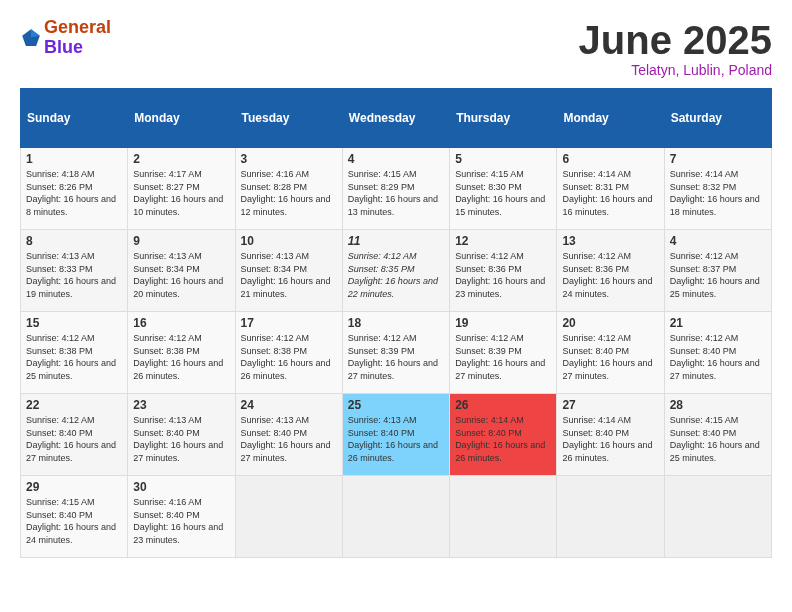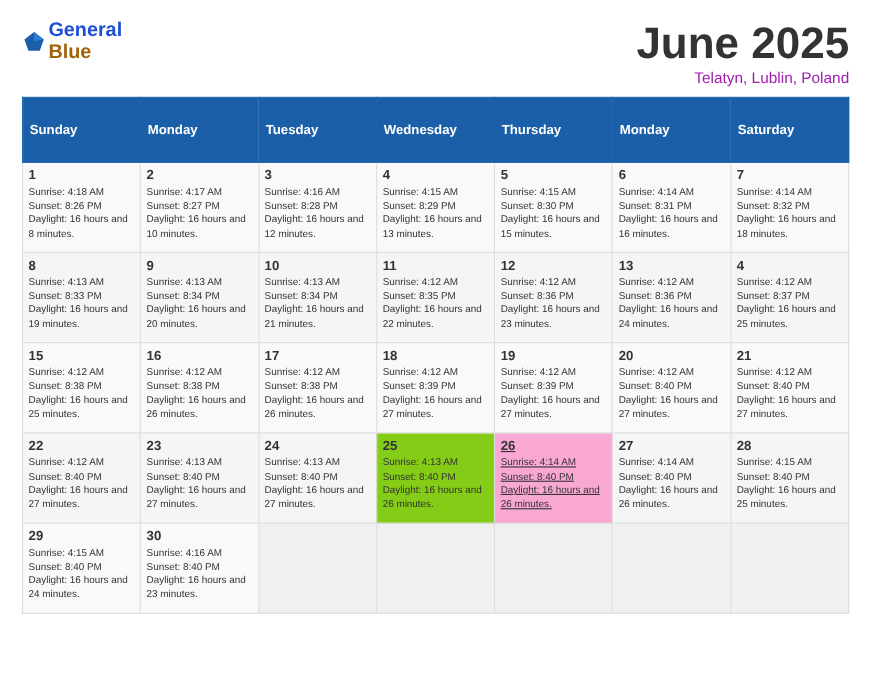--- a/index.html
+++ b/index.html
@@ -27,26 +27,26 @@
       align-items: center;
     }
     .logo-text {
       display: flex;
       flex-direction: column;
       line-height: 1.1;
     }
     .logo-general {
       font-size: 18px;
       font-weight: bold;
-      color: #1d4ed8;
+      color: #c2410c;
     }
     .logo-blue {
       font-size: 18px;
       font-weight: bold;
-      color: #a16207;
+      color: #6d28d9;
     }
     .logo-icon {
       width: 22px;
       height: 22px;
       margin-right: 2px;
     }
     .title-block {
       text-align: right;
     }
     .month-year {
@@ -177,21 +177,21 @@
           <div class="day-info">Sunrise: 4:13 AM<br>Sunset: 8:33 PM<br>Daylight: 16 hours and 19 minutes.</div>
         </td>
         <td style="background:#f5f5f5;">
           <span class="day-num">9</span>
           <div class="day-info">Sunrise: 4:13 AM<br>Sunset: 8:34 PM<br>Daylight: 16 hours and 20 minutes.</div>
         </td>
         <td style="background:#f5f5f5;">
           <span class="day-num">10</span>
           <div class="day-info">Sunrise: 4:13 AM<br>Sunset: 8:34 PM<br>Daylight: 16 hours and 21 minutes.</div>
         </td>
-        <td style="background:#f5f5f5;">
+        <td style="background:#f5f5f5;font-style:italic;">
           <span class="day-num">11</span>
           <div class="day-info">Sunrise: 4:12 AM<br>Sunset: 8:35 PM<br>Daylight: 16 hours and 22 minutes.</div>
         </td>
         <td style="background:#f5f5f5;">
           <span class="day-num">12</span>
           <div class="day-info">Sunrise: 4:12 AM<br>Sunset: 8:36 PM<br>Daylight: 16 hours and 23 minutes.</div>
         </td>
         <td style="background:#f5f5f5;">
           <span class="day-num">13</span>
           <div class="day-info">Sunrise: 4:12 AM<br>Sunset: 8:36 PM<br>Daylight: 16 hours and 24 minutes.</div>
@@ -239,25 +239,25 @@
           <div class="day-info">Sunrise: 4:12 AM<br>Sunset: 8:40 PM<br>Daylight: 16 hours and 27 minutes.</div>
         </td>
         <td style="background:#f5f5f5;">
           <span class="day-num">23</span>
           <div class="day-info">Sunrise: 4:13 AM<br>Sunset: 8:40 PM<br>Daylight: 16 hours and 27 minutes.</div>
         </td>
         <td style="background:#f5f5f5;">
           <span class="day-num">24</span>
           <div class="day-info">Sunrise: 4:13 AM<br>Sunset: 8:40 PM<br>Daylight: 16 hours and 27 minutes.</div>
         </td>
-        <td style="background:#84cc16;">
+        <td style="background:#7dd3fc;">
           <span class="day-num">25</span>
           <div class="day-info">Sunrise: 4:13 AM<br>Sunset: 8:40 PM<br>Daylight: 16 hours and 26 minutes.</div>
         </td>
-        <td style="background:#f9a8d4;text-decoration:underline;">
+        <td style="background:#ef4444;">
           <span class="day-num">26</span>
           <div class="day-info">Sunrise: 4:14 AM<br>Sunset: 8:40 PM<br>Daylight: 16 hours and 26 minutes.</div>
         </td>
         <td style="background:#f5f5f5;">
           <span class="day-num">27</span>
           <div class="day-info">Sunrise: 4:14 AM<br>Sunset: 8:40 PM<br>Daylight: 16 hours and 26 minutes.</div>
         </td>
         <td style="background:#f5f5f5;">
           <span class="day-num">28</span>
           <div class="day-info">Sunrise: 4:15 AM<br>Sunset: 8:40 PM<br>Daylight: 16 hours and 25 minutes.</div>

